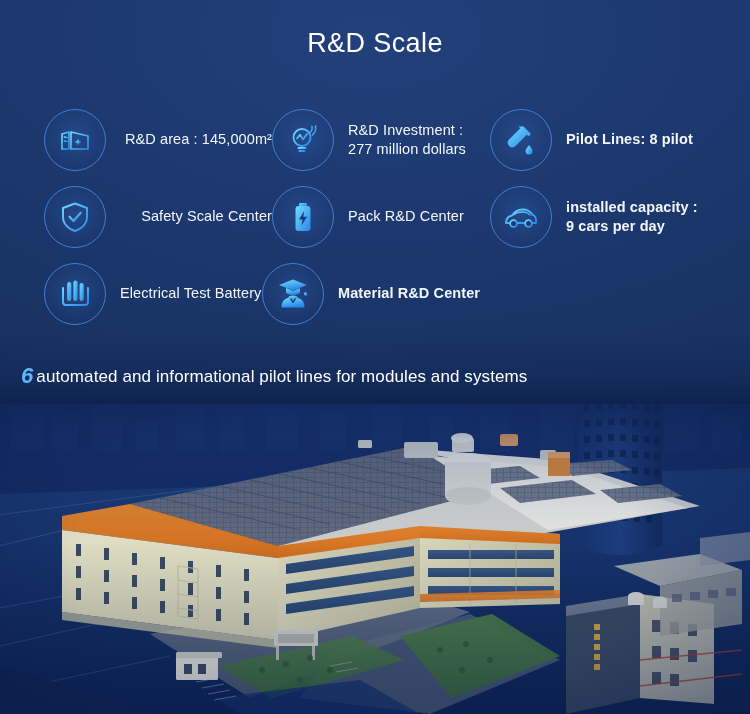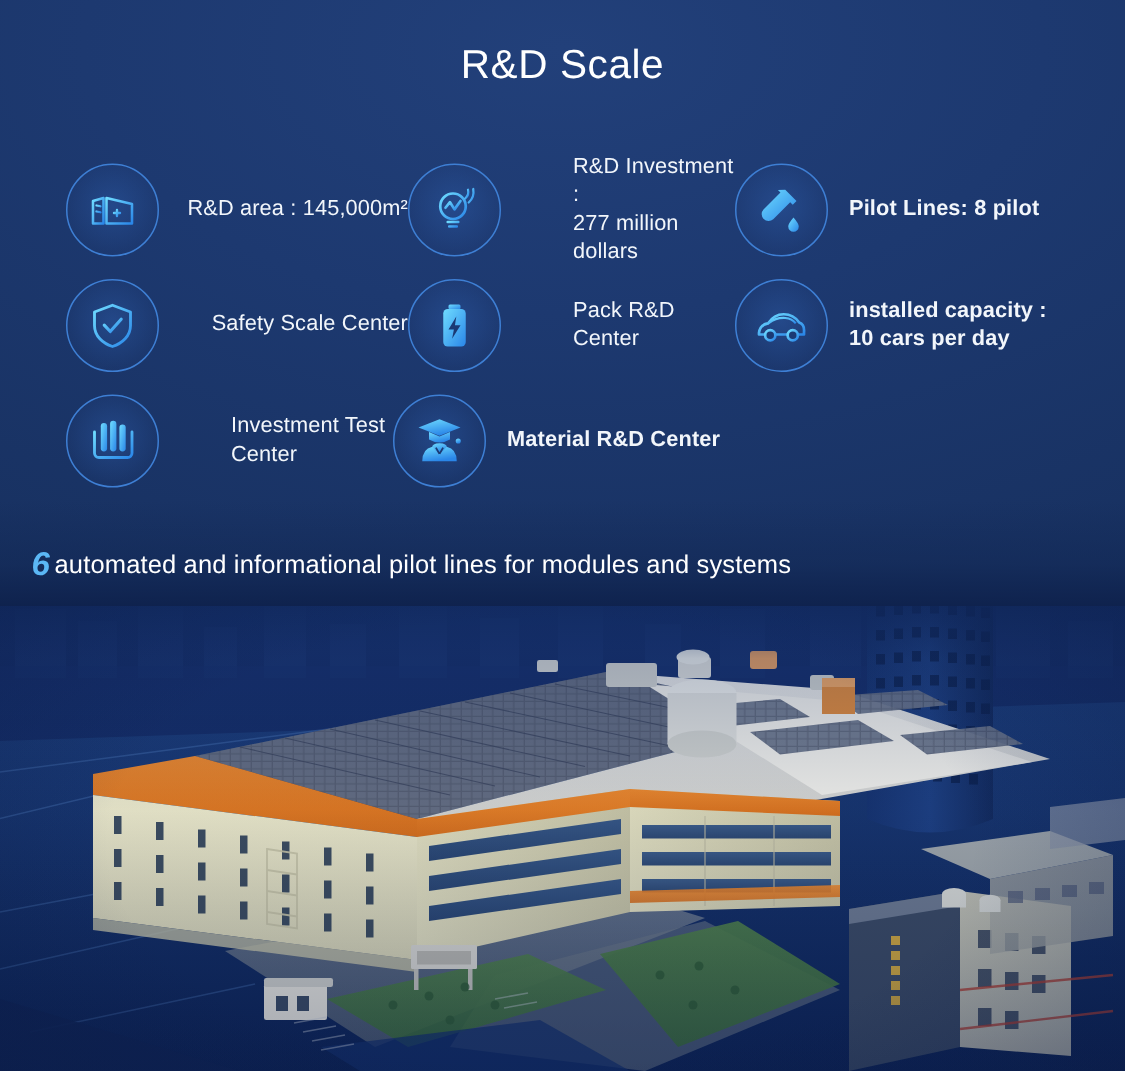--- a/index.html
+++ b/index.html
@@ -35,21 +35,21 @@
   
   .grid {
     position:absolute; left:44px; top:101px; width:706px;
   }
   .row { display:flex; height:77px; }
   .cell {
     display:flex; align-items:center;
     position:relative;
   }
   .cell.c0 { width:228px;justify-content:space-between; }
-  .cell.c1 { width:218px;gap:34px; }
+  .cell.c1 { width:218px; }
   .cell.c2 { width:260px;font-weight:bold; }
 
   .ico-wrap {
     width:62px; height:62px; flex:0 0 62px;
     border-radius:50%;
     border:1px solid #3e7fd4;
     display:flex; align-items:center; justify-content:center;
     position:relative;
     background:radial-gradient(circle at 50% 45%, rgba(42,86,160,.55) 0%, rgba(30,62,124,.15) 70%, rgba(26,52,105,0) 100%);
   }
@@ -569,21 +569,21 @@
                     <stop offset="100%" stop-color="#2a86e8"></stop>
               </linearGradient>
                 </defs>
               <path d="M3 23 Q3.6 17.5 9 16.6 Q13 10.5 19.5 10.5 Q26 10.5 29.8 16 Q33.5 17.2 33 22.5 L33 24 L3 24 Z" stroke="url(#g6)" stroke-width="1.8" stroke-linejoin="round"></path>
               <path d="M9.5 16.4 Q14.5 12.6 20.5 13 Q25 13.4 27.5 16.6" stroke="url(#g6)" stroke-width="1.5"></path>
               <circle cx="10.5" cy="24.5" r="3.4" stroke="url(#g6)" stroke-width="1.8" fill="#1b3a74"></circle>
               <circle cx="25.5" cy="24.5" r="3.4" stroke="url(#g6)" stroke-width="1.8" fill="#1b3a74"></circle>
             </svg>
           </span>
           <span class="lbl">installed capacity :
-10 cars per day</span>
+9 cars per day</span>
         </div>
       </div>
 
       <div class="row">
 
 
         <div class="cell c1">
           <span class="ico-wrap">
             <svg width="34" height="34" viewBox="0 0 34 34" fill="none">
               <defs>
@@ -592,21 +592,21 @@
                     <stop offset="100%" stop-color="#2a86e8"></stop>
               </linearGradient>
                 </defs>
               <rect x="9.2" y="5" width="4.2" height="19" rx="2.1" fill="url(#g8)"></rect>
               <rect x="15.4" y="3.5" width="4.2" height="20.5" rx="2.1" fill="url(#g8)"></rect>
               <rect x="21.6" y="6" width="4.2" height="18" rx="2.1" fill="url(#g8)"></rect>
               <path d="M5 11 V25 A3 3 0 0 0 8 28 H27 A3 3 0 0 0 30 25 V11" stroke="url(#g8)" stroke-width="1.9" fill="none" stroke-linecap="round"></path>
               <path d="M5 17 H30" stroke="url(#g8)" stroke-width="1.6"></path>
             </svg>
           </span>
-          <span class="lbl">Investment Test Center</span>
+          <span class="lbl">Electrical Test Battery</span>
         </div>
 
         <div class="cell c2">
           <span class="ico-wrap">
             <svg width="34" height="34" viewBox="0 0 34 34" fill="none">
               <defs>
                   <linearGradient id="g9" x1="0" y1="0" x2="0.4" y2="1">
                 <stop offset="0%" stop-color="#6fdcff"></stop>
                     <stop offset="100%" stop-color="#2a86e8"></stop>
               </linearGradient>

